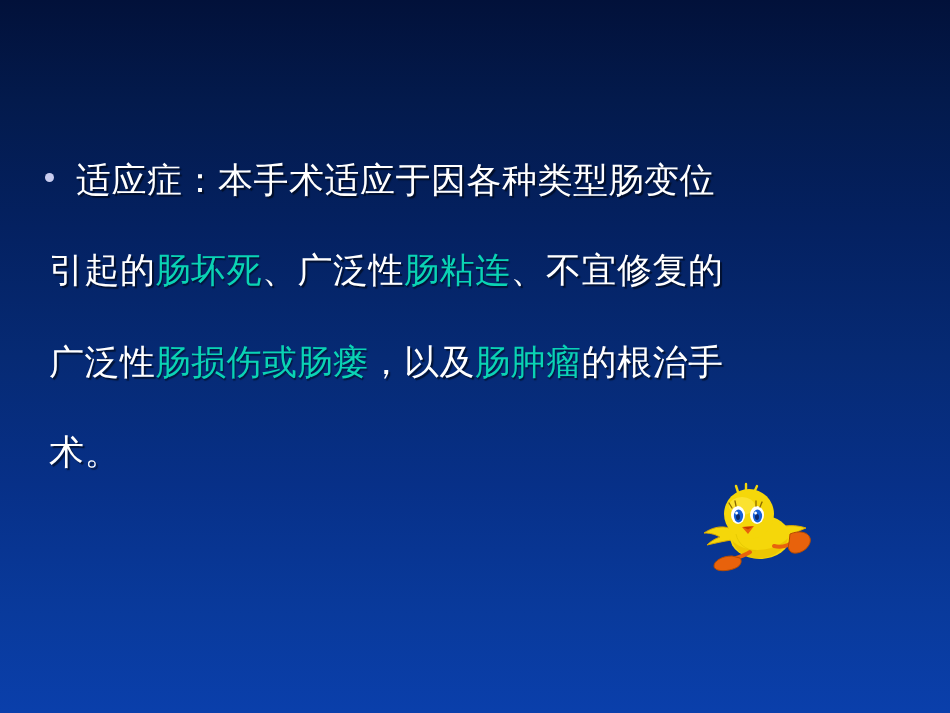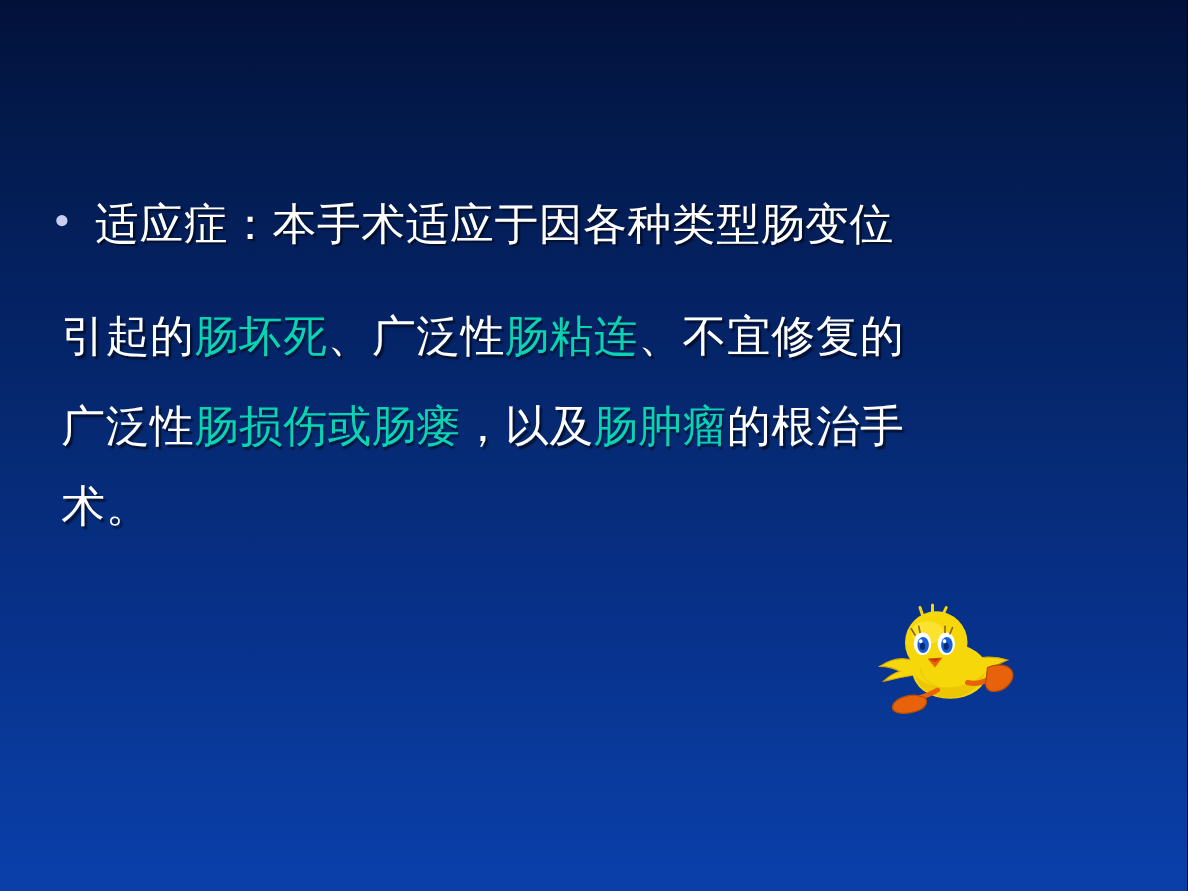--- a/index.html
+++ b/index.html
@@ -39,22 +39,22 @@
     color: #ffffff;
     font-size: 35px;
     line-height: 44px;
     letter-spacing: 0.5px;
     white-space: nowrap;
     text-shadow: 2px 2px 1px rgba(0, 0, 0, 0.55);
     font-weight: 400;
   }
 
   .line-1 { margin-bottom: 46px; }
-  .line-2 { margin-bottom: 28px; padding-left: 6px; }
-  .line-3 { margin-bottom: 20px; padding-left: 6px; }
+  .line-2 { margin-bottom: 48px; padding-left: 6px; }
+  .line-3 { margin-bottom: 46px; padding-left: 6px; }
   .line-4 { padding-left: 6px; }
 
   .bullet-dot {
     display: inline-block;
     width: 9px;
     height: 9px;
     border-radius: 50%;
     background: #c9cdf0;
     vertical-align: middle;
     position: relative;

